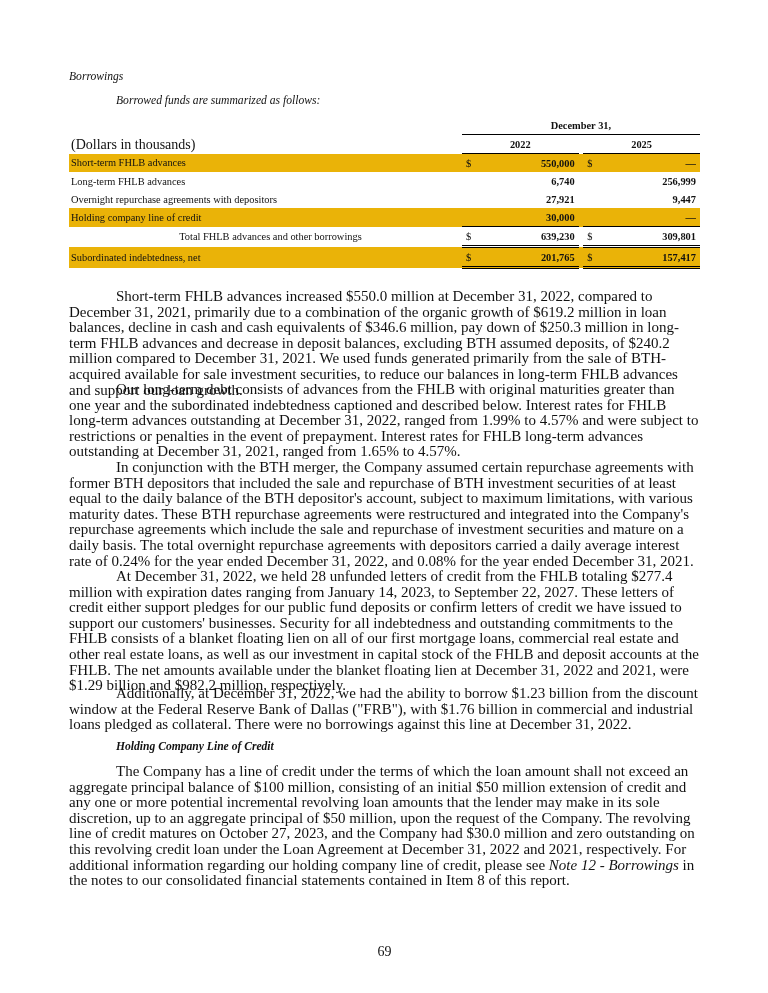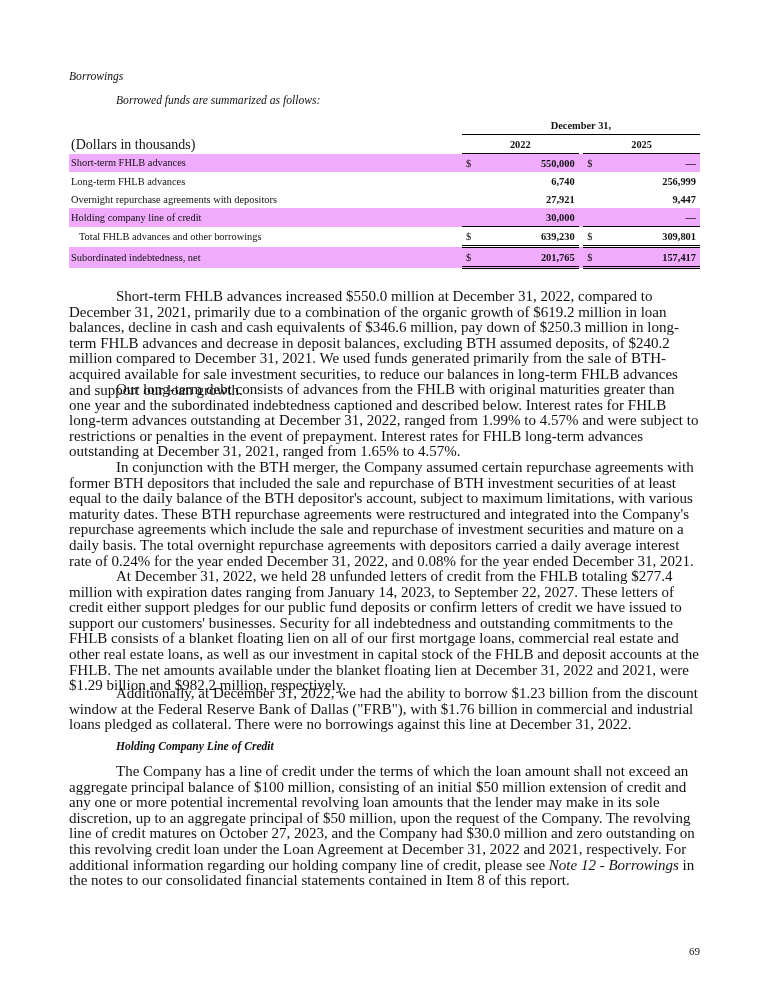--- a/index.html
+++ b/index.html
@@ -10,36 +10,36 @@
   }
   .page { position: absolute; left: 69px; top: 0; width: 631px; }
   .section-title { position: absolute; top: 69px; left: 0; font-weight: normal; font-style: italic; font-size: 11.6px; }
   .intro { position: absolute; top: 93px; left: 47px; font-size: 11.6px; font-style: italic; }
 
   table.borrow {
     position: absolute; top: 116px; left: 0; width: 631px;
     border-collapse: collapse; font-size: 10.4px; line-height: 17px;
   }
   table.borrow td { padding: 0; height: 18px; vertical-align: middle; white-space: nowrap; }
-  .hl td { background: #f0abfc; }
+  .hl td { background: #eab308; }
   .c-label { width: 402px; padding-left: 2px !important; }
   .c-dol { width: 20px; padding-left: 4px !important; }
   .c-val { width: 96px; text-align: right; padding-right: 4px !important; font-weight: bold; }
   .c-gap { width: 5px; }
   .hdr-dec { text-align: center; font-weight: bold; border-bottom: 1.3px solid #000; }
   .hdr-yr { text-align: center; font-weight: bold; border-bottom: 1.3px solid #000; }
   .small { font-size: 14px; }
-  .indent { padding-left: 10px !important; }
+  .indent { padding-left: 10px !important; text-align: center; }
   .top-rule { border-top: 1px solid #000; }
   .dbl { border-bottom: 3px double #000; }
 
   .para { position: absolute; left: 0; width: 631px; font-size: 15px; line-height: 15.6px; text-align: left; }
   .para .ind { display: inline-block; width: 47px; }
   .subhead { position: absolute; left: 47px; font-weight: bold; font-style: italic; font-size: 11.6px; }
-  .footer { position: absolute; top: 944px; left: 0; width: 631px; text-align: right; font-size: 11px; }
+  .footer { position: absolute; top: 944px; left: 0; width: 631px; text-align: center; font-size: 14px; }
   em { font-style: italic; }
 </style>
 </head>
 <body>
 
 <div class="page">
   <div class="section-title">Borrowings</div>
   <div class="intro">Borrowed funds are summarized as follows:</div>
 
   <table class="borrow">

